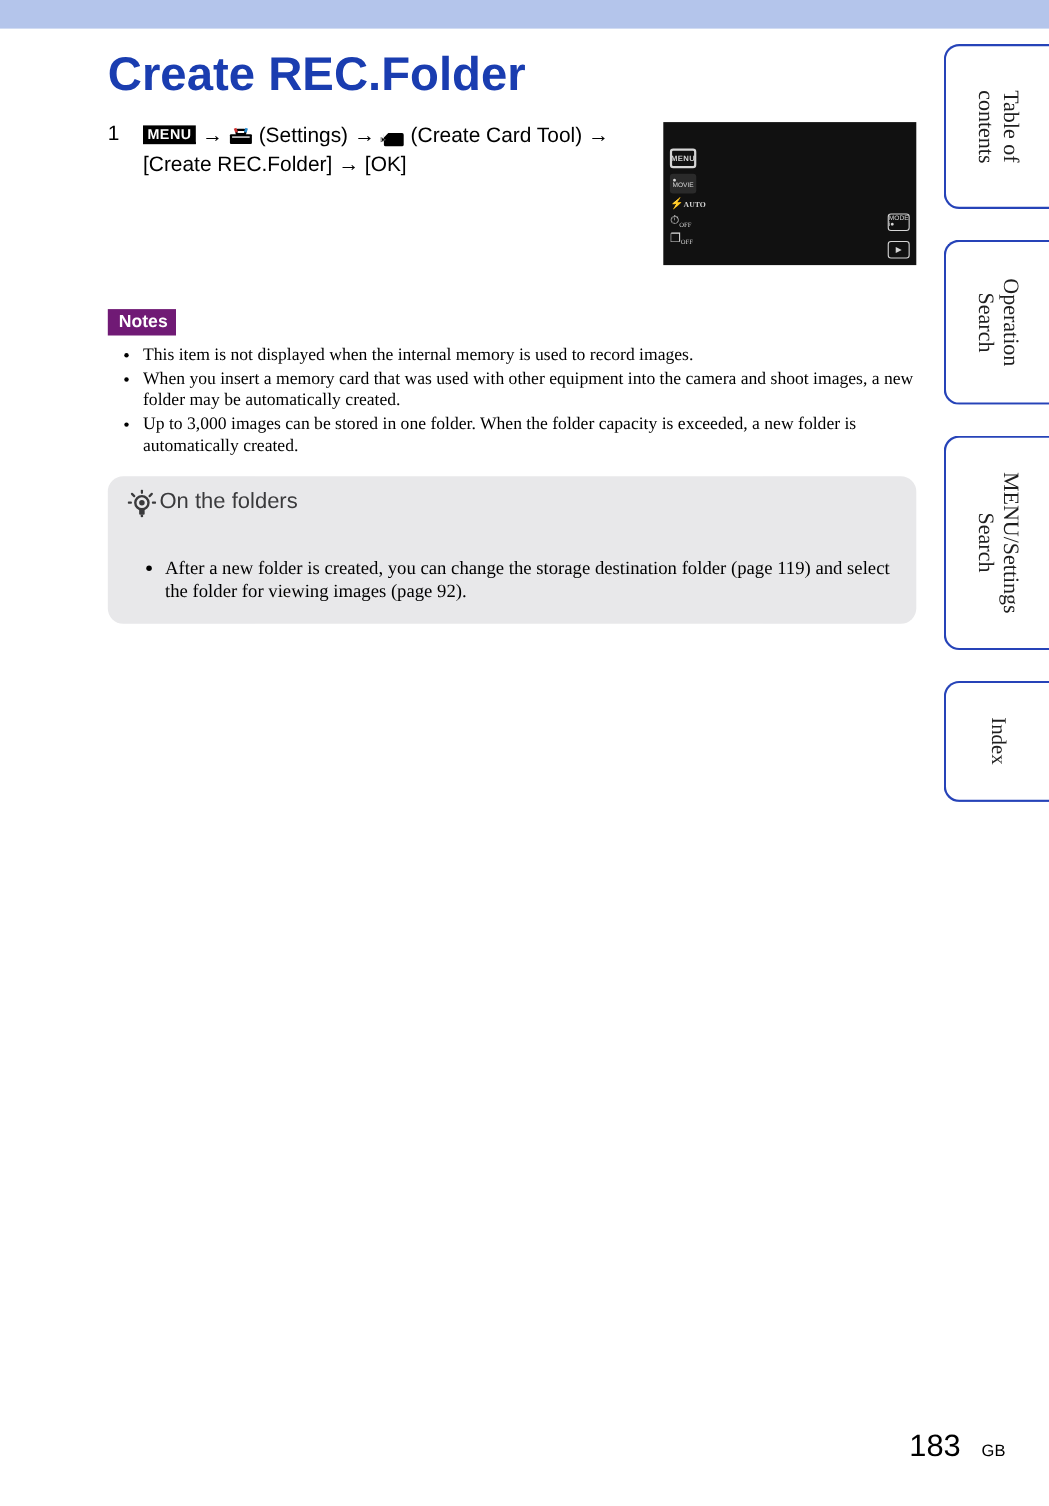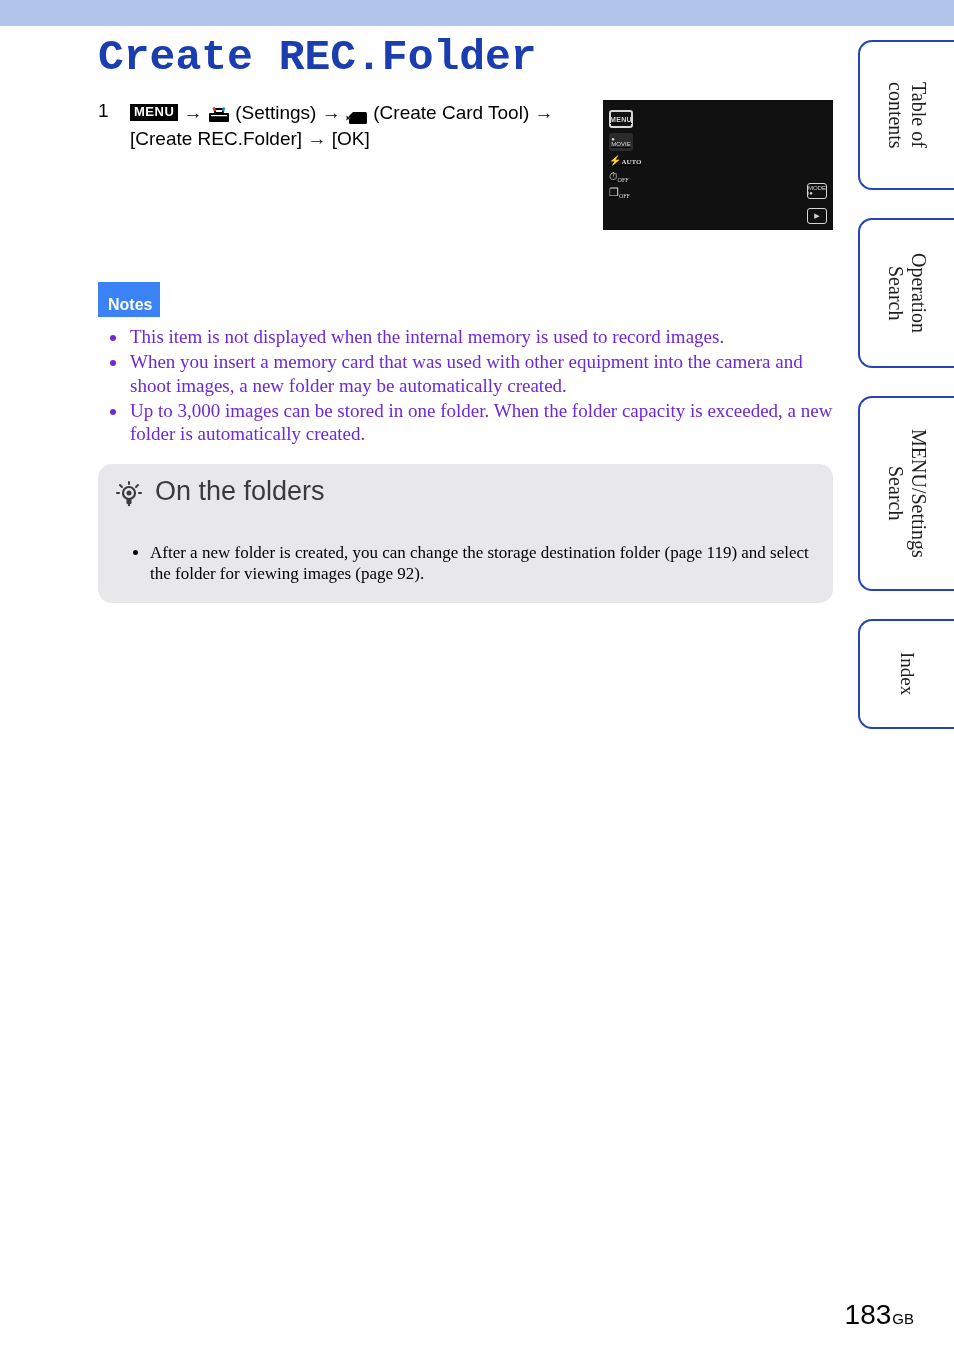--- a/index.html
+++ b/index.html
@@ -18,24 +18,24 @@
     background: #b4c5eb;
   }
   .content {
     position: absolute;
     top: 30px;
     left: 98px;
     width: 735px;
   }
   h1 {
     color: #1a3db0;
-    font-family: Liberation Mono, monospace;
+    font-family: Liberation Sans, sans-serif;
     font-weight: bold;
     font-size: 43px;
-    margin-top: 3px;
+    margin-top: 14px;
     margin-bottom: 18px;
   }
   .intro {
     font-size: 18.5px;
     line-height: 1.25;
     color: #000;
     margin-bottom: 18px;
   }
   .step {
     display: flex;
@@ -89,71 +89,71 @@
   }
   .screen-thumb {
     width: 230px;
     height: 130px;
     background: #111;
     margin-left: auto;
     position: relative;
     flex-shrink: 0;
   }
   .screen-thumb .sb-left {
-    position: absolute; left: 6px; top: 10px;
-    display: flex; flex-direction: column; gap: 5px; text-decoration: underline;
+    position: absolute; left: 6px; top: 24px;
+    display: flex; flex-direction: column; gap: 5px;
   }
   .screen-thumb .sb-right {
     position: absolute; right: 6px; bottom: 6px;
     display: flex; flex-direction: column; gap: 9px;
     align-items: center;
   }
   .chip {
     width: 24px; height: 18px;
     border: 1.5px solid #d6d6d6;
     border-radius: 3px;
     display:flex;align-items:center;justify-content:center;
     font-size: 7px; color:#d6d6d6;
     font-family: Arial, Helvetica, sans-serif;
   }
   .chip.solid { background:#2a2a2a; border:none; }
   .chip.menu-chip { font-weight:bold; letter-spacing:0.3px; border-width:2px; }
   .tiny-icon { color:#d6d6d6; font-size:11px; line-height:1; }
   .notes-box {
     display:inline-block;
-    background:#3b82f6;
+    background:#701a75;
     color:#fff;
     font-family: Arial, Helvetica, sans-serif;
     font-weight:bold;
     font-size:16px;
-    padding: 14px 8px 3px 10px;
-    margin-top: 38px;
+    padding: 3px 8px 3px 10px;
+    margin-top: 26px;
     margin-bottom: 8px;
   }
   ul.notes {
     list-style: disc;
     padding-left: 30px;
-    font-size: 19px;
+    font-size: 16px;
     line-height: 1.23;
-    color:#6d28d9;
+    color:#000000;
   }
   ul.notes li { margin-bottom: 2px; padding-left:2px; }
   .tip-panel {
     background:#e8e8ea;
     border-radius: 14px;
     margin-top: 18px;
     padding: 12px 18px 18px 18px;
   }
   .tip-title {
     font-family: Arial, Helvetica, sans-serif;
-    font-size: 27px;
+    font-size: 20px;
     color:#3a3a3c;
     display:flex;
-    align-items:flex-end;
-    gap:13px;
+    align-items:flex-start;
+    gap:3px;
     margin-bottom: 10px;
   }
   .tip-icon {
     width:26px;height:26px;flex-shrink:0;
   }
   .tip-body {
     list-style: disc;
     padding-left: 34px;
     font-size: 17px;
     line-height: 1.23;
@@ -188,21 +188,21 @@
   .page-num {
     position:absolute;
     right: 40px;
     bottom: 38px;
     font-family: Arial, Helvetica, sans-serif;
     font-size: 28px;
     color:#000;
     display:flex;
     align-items: baseline;
   }
-  .page-num .gb { font-size:15px; margin-left:1px; }
+  .page-num .gb { font-size:15px; margin-left:19px; }
 </style>
 </head>
 <body>
 
 <div class="top-band"></div>
 
 <div class="content">
   <h1>Create REC.Folder</h1>
 
 

